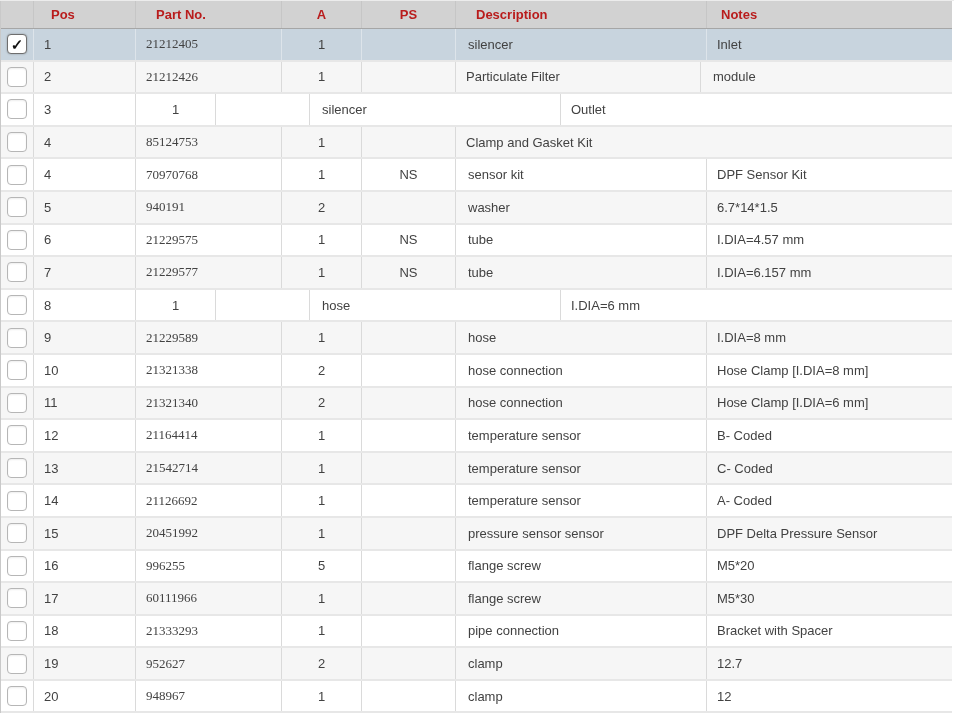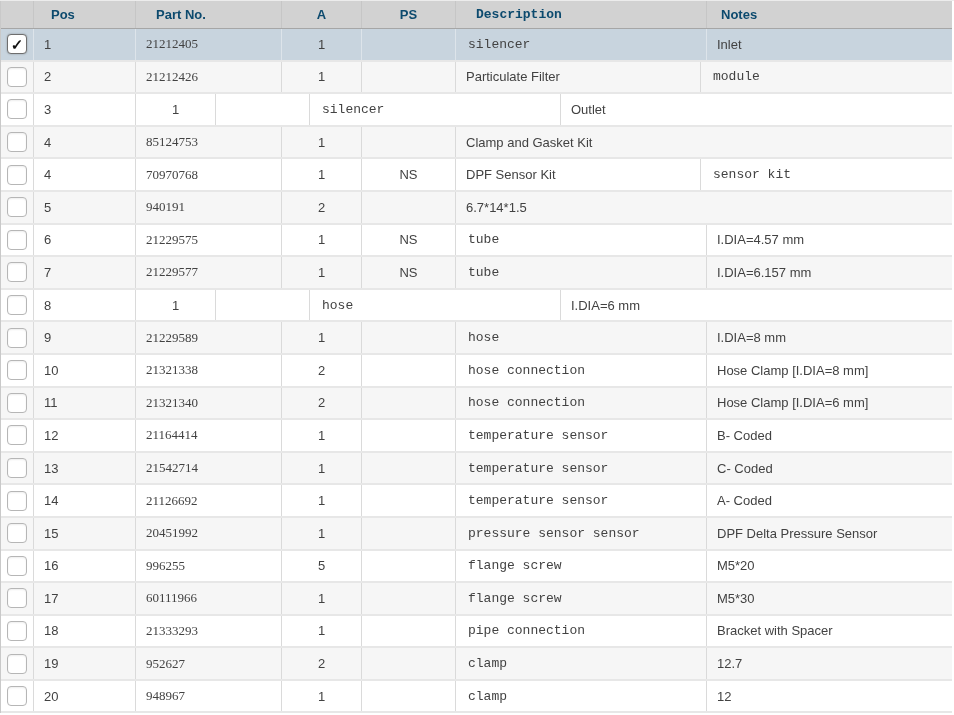--- a/index.html
+++ b/index.html
@@ -15,21 +15,21 @@
     position:relative;width:954px;height:715px;background:#fff;overflow:hidden;
     border-top:1px solid #ececec;
   }
   .table{
     width:951px;border-left:1px solid #c9c9c9;
   }
   
   .thead{
     display:flex;height:27px;background:var(--header-bg);
     border-bottom:1px solid #a6a6a6;
-    font-size:13px;font-weight:bold;color:#0c4a6e;
+    font-size:13px;font-weight:bold;color:#b91c1c;
   }
   .th{
     display:flex;align-items:center;height:100%;
     box-sizing:border-box;border-right:1px solid #c6c6c6;
   }
   .th:last-child{border-right:none;}
   
   .row{
     display:flex;height:32.6px;box-sizing:border-box;
     background:var(--row-bg);
@@ -44,21 +44,21 @@
     overflow:hidden;white-space:nowrap;
   }
   .row.selected .cell{border-right-color:#dde4ea;}
   .cell:last-child,.th:last-child{border-right:none;}
   
   .col-cb{width:33px;justify-content:center;}
   .col-pos{width:102px;}
   .col-part{width:146px;}
   .col-a{width:80px;justify-content:center;}
   .col-ps{width:94px;justify-content:center;}
-  .col-desc{width:251px;font-family:Liberation Mono, monospace;}
+  .col-desc{width:251px;}
   .col-notes{flex:1;}
   
   .th.col-pos{padding-left:17px;}
   .th.col-part{padding-left:20px;}
   .th.col-desc{padding-left:20px;}
   .th.col-notes{padding-left:14px;}
   
   .cell.col-pos{padding-left:10px;}
   .cell.col-part{padding-left:10px;font-family:Liberation Serif, serif;}
   .cell.col-desc{padding-left:12px;}
@@ -137,31 +137,32 @@
     <div class="cell col-notes">Clamp and Gasket Kit</div>
   </div>
         <div class="row">
     <div class="cell col-cb">
       <span class="checkbox"></span>
     </div>
     <div class="cell col-pos">4</div>
     <div class="cell col-part">70970768</div>
     <div class="cell col-a">1</div>
     <div class="cell col-ps">NS</div>
+    <div class="cell col-desc">sensor kit</div>
     <div class="cell col-notes">DPF Sensor Kit</div>
-    <div class="cell col-desc">sensor kit</div>
   </div>
         <div class="row">
     <div class="cell col-cb">
       <span class="checkbox"></span>
     </div>
     <div class="cell col-pos">5</div>
     <div class="cell col-part">940191</div>
     <div class="cell col-a">2</div>
     <div class="cell col-ps"></div>
+    <div class="cell col-desc">washer</div>
     <div class="cell col-notes">6.7*14*1.5</div>
   </div>
         <div class="row">
     <div class="cell col-cb">
       <span class="checkbox"></span>
     </div>
     <div class="cell col-pos">6</div>
     <div class="cell col-part">21229575</div>
     <div class="cell col-a">1</div>
     <div class="cell col-ps">NS</div>

